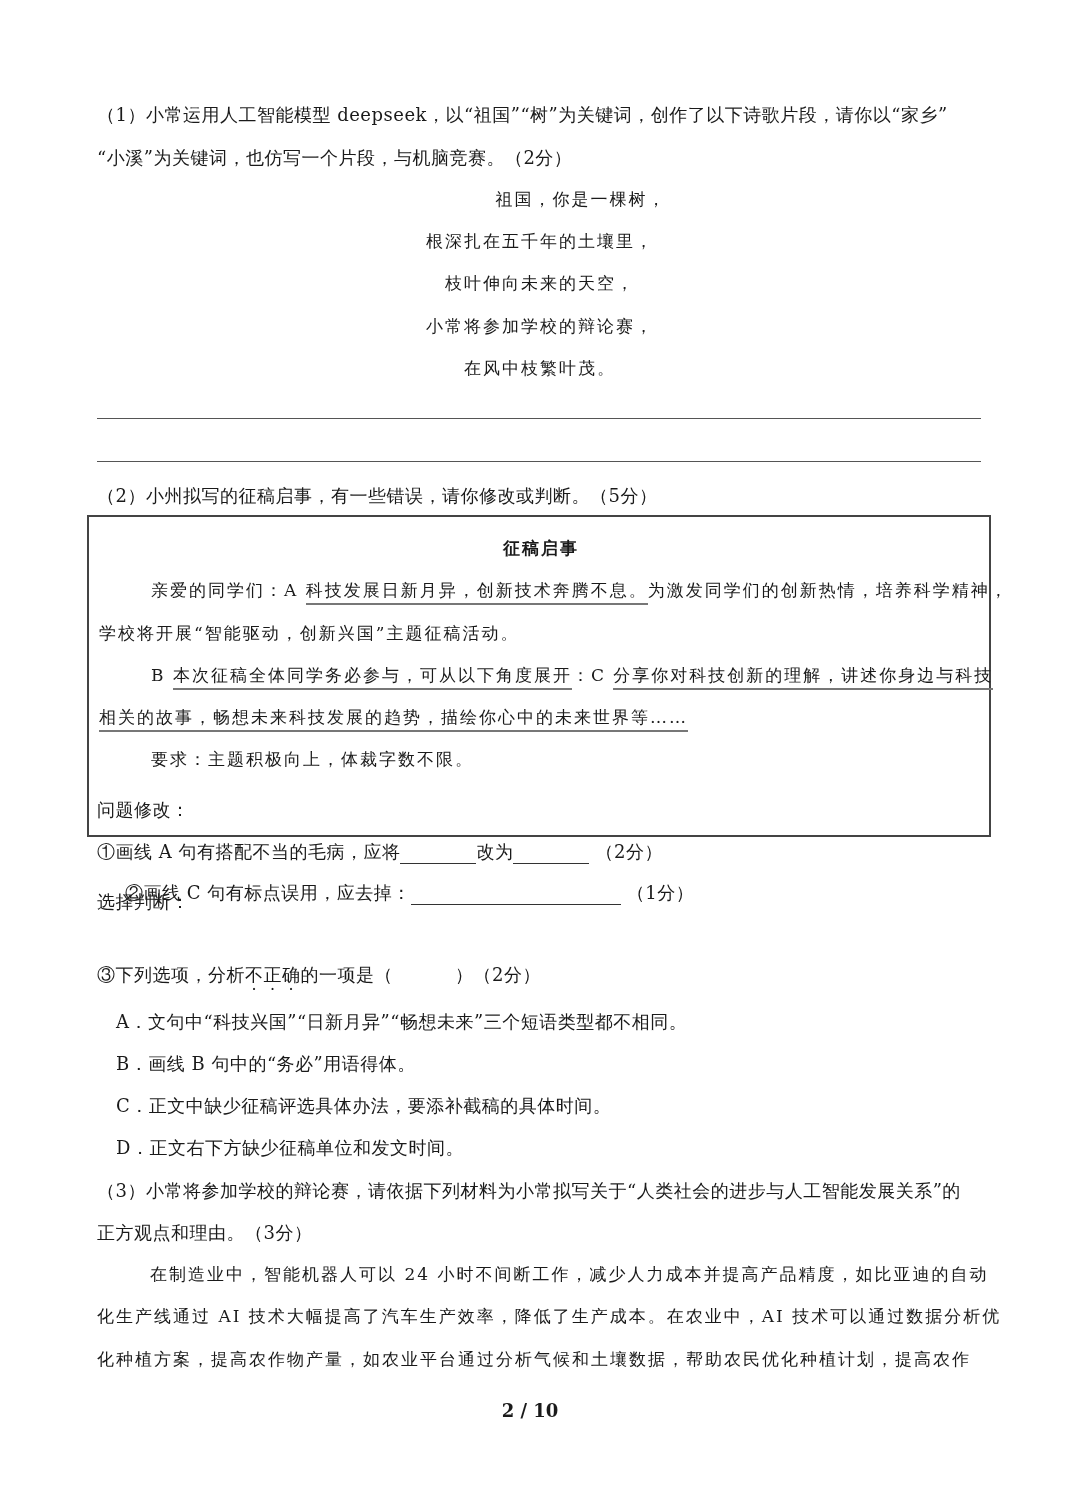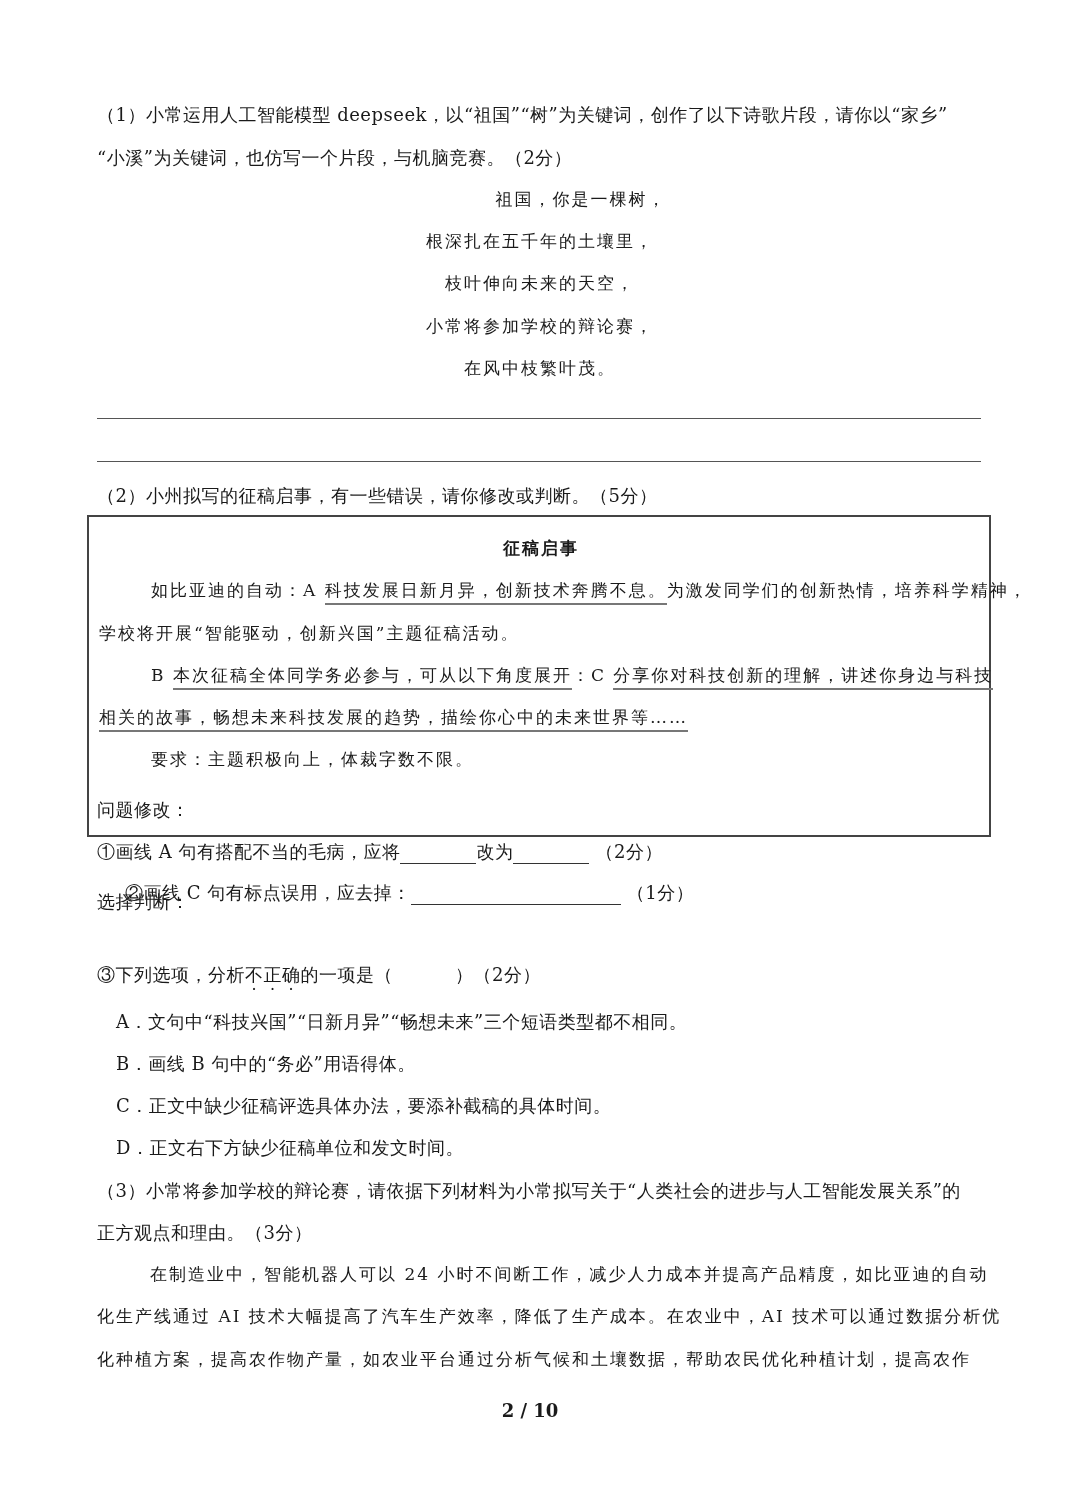--- a/index.html
+++ b/index.html
@@ -37,21 +37,21 @@
 <div class="abs poem" style="top:357px;">在风中枝繁叶茂。</div>
 
 <div class="ansline" style="top:418px;"></div>
 <div class="ansline" style="top:461px;"></div>
 
 <div class="abs q" style="left:97px; top:484px;">（2）小州拟写的征稿启事，有一些错误，请你修改或判断。（5分）</div>
 
 <div class="box">
   <div class="abs box-title" style="top:20px;">征稿启事</div>
   <div class="abs kai" style="left:62px; top:62px;">
-    <span>如比亚迪的自动：A </span><span class="ul">科技发展日新月异，创新技术奔腾不息。</span><span>为激发同学们的创新热情，培养科学精神，</span>
+    <span>亲爱的同学们：A </span><span class="ul">科技发展日新月异，创新技术奔腾不息。</span><span>为激发同学们的创新热情，培养科学精神，</span>
   </div>
   <div class="abs kai" style="left:10px; top:105px;">学校将开展“智能驱动，创新兴国”主题征稿活动。</div>
   <div class="abs kai" style="left:62px; top:147px;">
     <span>B </span><span class="ul">本次征稿全体同学务必参与，可从以下角度展开</span><span>：C </span><span class="ul">分享你对科技创新的理解，讲述你身边与科技</span>
   </div>
   <div class="abs kai" style="left:10px; top:189px;">
     <span class="ul">相关的故事，畅想未来科技发展的趋势，描绘你心中的未来世界等……</span>
   </div>
   <div class="abs kai" style="left:62px; top:231px;">要求：主题积极向上，体裁字数不限。</div>
 </div>

